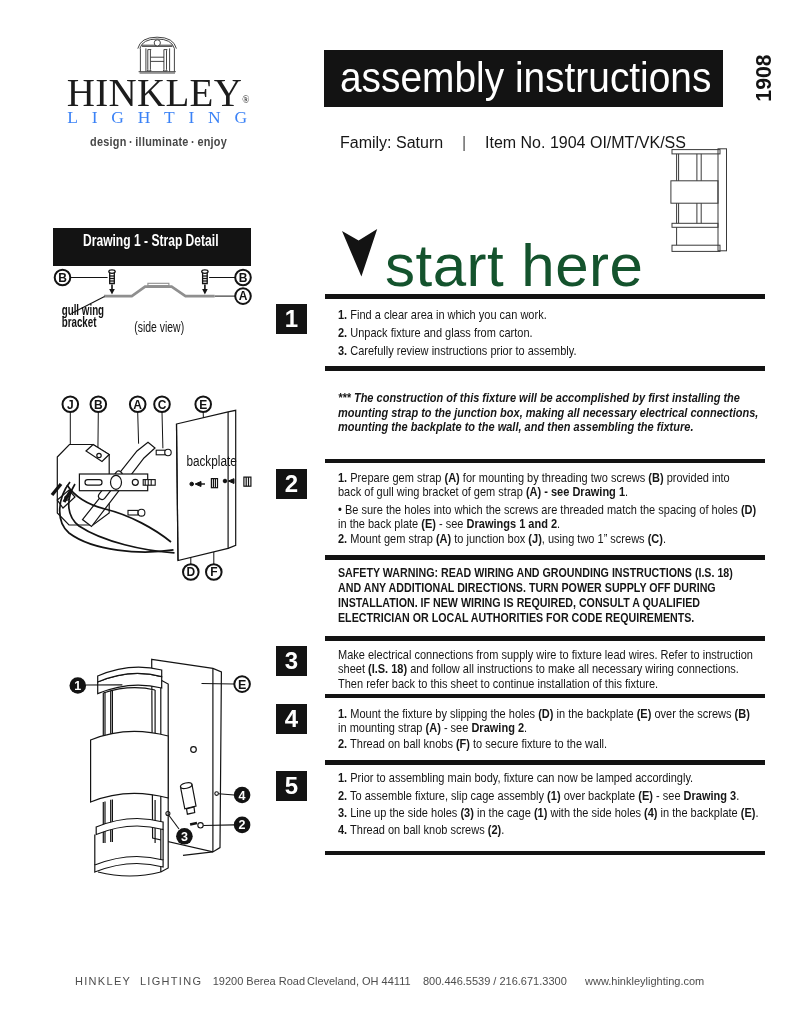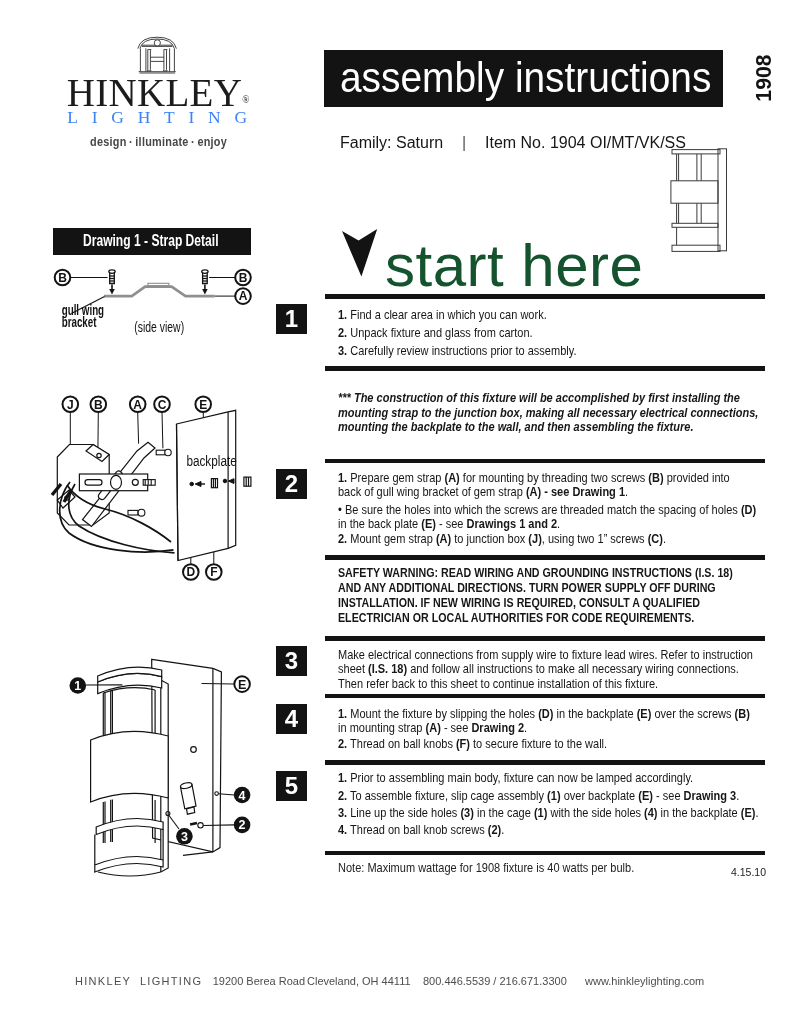--- a/index.html
+++ b/index.html
@@ -6,21 +6,21 @@
   body{width:791px;height:1024px;background:#fff;font-family:"Liberation Sans",sans-serif;color:#161616;}
   #page{position:relative;width:791px;height:1024px;overflow:hidden;border-radius:11px;}
   .abs{position:absolute;}
   .rule{position:absolute;left:324.5px;width:440px;height:4.5px;background:#131313;}
   .sq{position:absolute;left:276px;width:31px;height:30px;background:#131313;color:#fff;
       font-weight:bold;font-size:24px;text-align:center;line-height:30px;}
   .sect{position:absolute;left:338px;width:560px;font-size:13.6px;color:#161616;
         transform:scaleX(0.81);transform-origin:left top;white-space:nowrap;}
   .sect p{margin:0;}
   b{font-weight:bold;}
-  .dhead{position:absolute;left:52.5px;width:198.3px;height:27px;background:#131313;color:#fff;
+  .dhead{position:absolute;left:52.5px;width:198.3px;height:38px;background:#131313;color:#fff;
       font-weight:bold;font-size:16.5px;text-align:center;line-height:25px;}
   .dhead span{position:absolute;top:0;white-space:nowrap;transform-origin:left top;}
 </style>
 </head>
 <body>
 <div id="page">
 
   <div class="abs" id="logo-icon" style="left:136px;top:36px;">
     <svg width="41" height="38" viewBox="0 0 41 38">
       <g fill="none" stroke="#2f2f2f" stroke-width="0.9">
@@ -133,24 +133,20 @@
     <p><b>2.</b> Thread on ball knobs <b>(F)</b> to secure fixture to the wall.</p>
   </div>
 
   <div class="sect" style="top:771.3px;line-height:14.2px;">
     <p style="margin-bottom:3px;"><b>1.</b> Prior to assembling main body, fixture can now be lamped accordingly.</p>
     <p style="margin-bottom:3px;"><b>2.</b> To assemble fixture, slip cage assembly <b>(1)</b> over backplate <b>(E)</b> - see <b>Drawing 3</b>.</p>
     <p style="margin-bottom:3px;"><b>3.</b> Line up the side holes <b>(3)</b> in the cage <b>(1)</b> with the side holes <b>(4)</b> in the backplate <b>(E)</b>.</p>
     <p><b>4.</b> Thread on ball knob screws <b>(2)</b>.</p>
   </div>
 
-  <div class="abs" style="left:338px;top:860px;width:418px;font-size:13.6px;color:#222;">
-    <span style="display:inline-block;transform:scaleX(0.81);transform-origin:left top;white-space:nowrap;">Note: Maximum wattage for 1908 fixture is 40 watts per bulb.</span>
-    <span style="position:absolute;right:-10px;top:6px;font-size:10.5px;">4.15.10</span>
-  </div>
 
   <div class="dhead" style="top:228.1px;">
       <span style="left:30.9px;transform:scaleX(0.7316);">Drawing 1 - Strap Detail</span>
     </div>
 
   <div class="abs" style="left:45px;top:258px;">
     <svg width="220" height="82" viewBox="0 0 220 82">
       <g fill="none" stroke="#131313" stroke-width="2">
         <circle cx="17.5" cy="19.5" r="7.8"></circle>
         <circle cx="198" cy="19.5" r="7.8"></circle>

